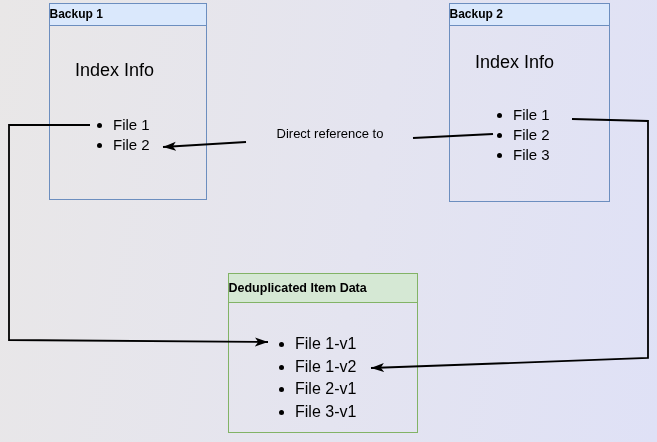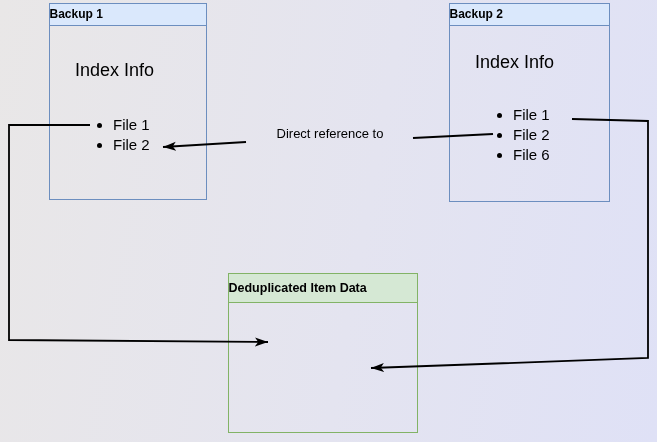--- a/index.html
+++ b/index.html
@@ -52,28 +52,34 @@
 
   <div class="node blue" style="left:448.5px; top:3px; width:161px; height:199px;">
     <div class="node-header">
       <span>Backup 2</span>
     </div>
   </div>
   <div class="label index-label" style="left:475px; top:53px;">Index Info</div>
   <ul class="file-list small" style="left:493px; top:105px;">
     <li>File 1</li>
     <li>File 2</li>
-    <li>File 6</li>
+    <li>File 3</li>
   </ul>
 
   <div class="node green" style="left:227.5px; top:273px; width:190px; height:160px;">
     <div class="node-header">
       <span>Deduplicated Item Data</span>
     </div>
   </div>
+  <ul class="file-list big" style="left:275px; top:333px;">
+    <li>File 1-v1</li>
+    <li>File 1-v2</li>
+    <li>File 2-v1</li>
+    <li>File 3-v1</li>
+  </ul>
 
   <div class="annotation" style="left:220px; top:125px; width:220px;">
     <div>Direct reference to</div>
   </div>
 
   <svg class="connectors" width="657" height="442" viewBox="0 0 657 442">
     <defs>
       <marker id="ah" markerUnits="userSpaceOnUse" markerWidth="14" markerHeight="10" refX="13" refY="4.5" orient="auto">
         <path class="arrowhead-shape" d="M0,0 L13,4.5 L0,9 L3.2,4.5 Z"></path>
       </marker>

